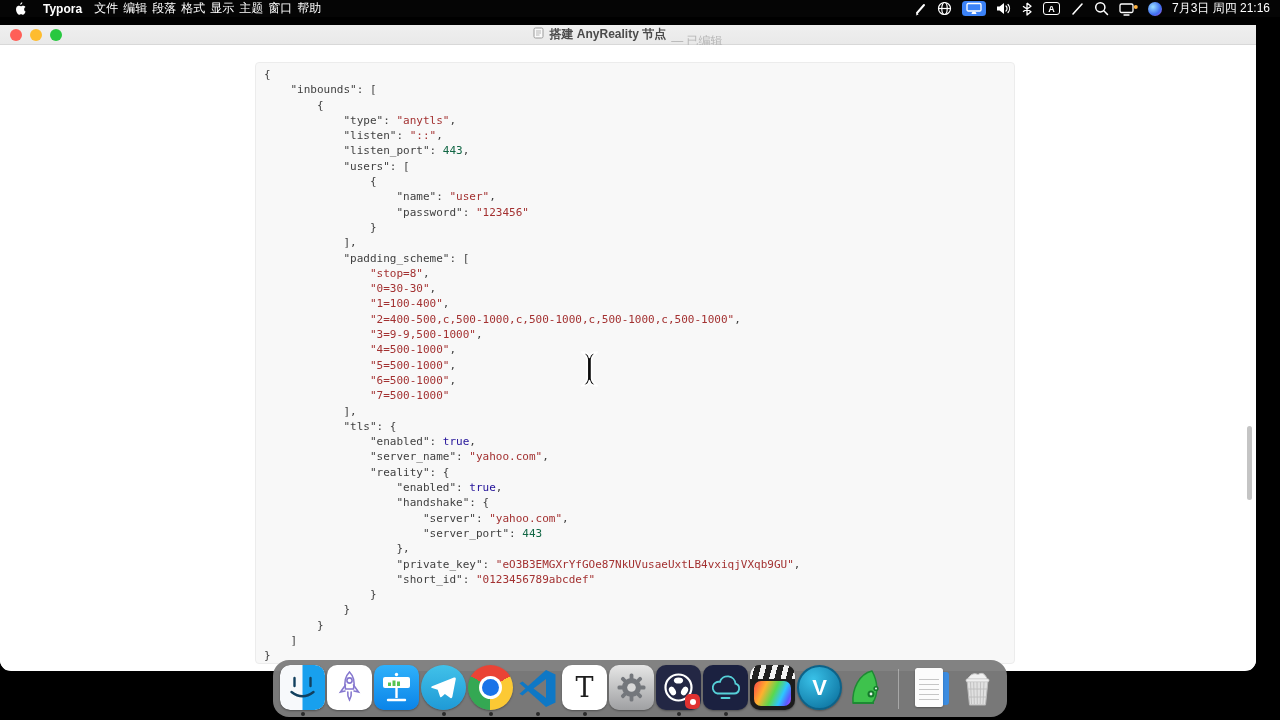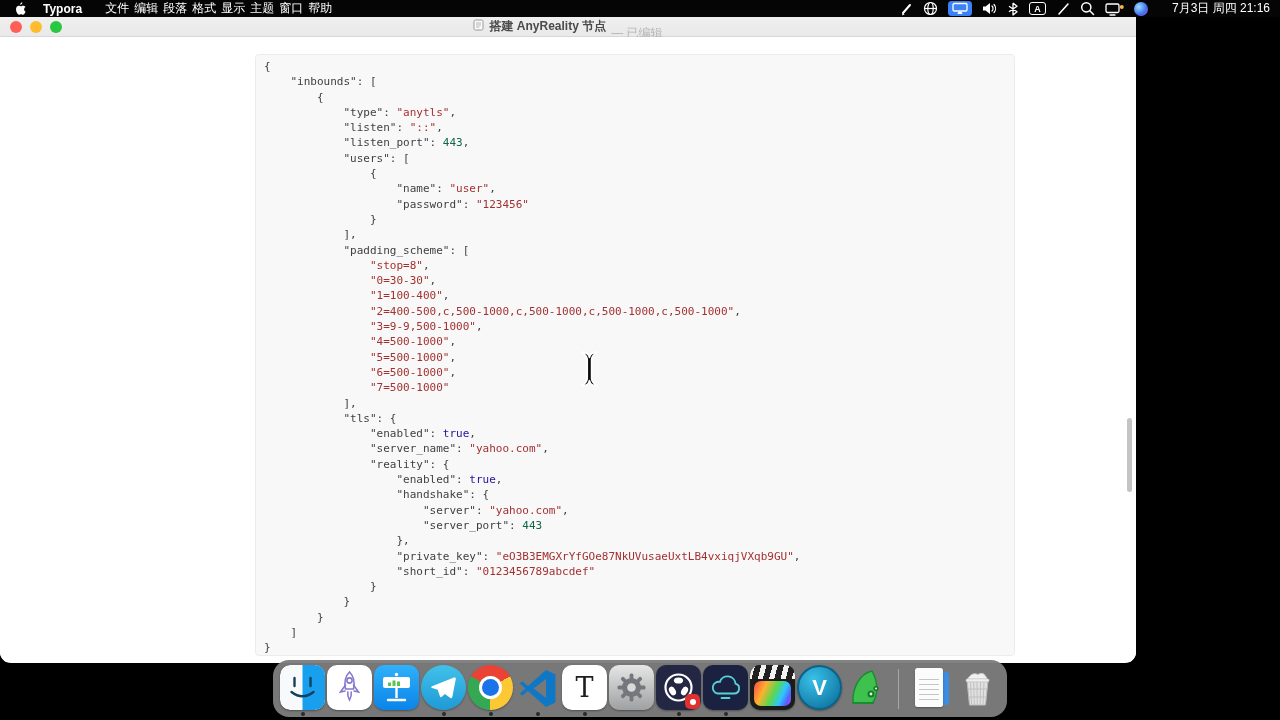--- a/index.html
+++ b/index.html
@@ -4,36 +4,36 @@
 <style>
   * { margin:0; padding:0; box-sizing:border-box; }
   html,body { width:1280px; height:720px; overflow:hidden; background:#000;
               font-family:"Liberation Sans", sans-serif; }
 
   
   .menubar { position:absolute; top:0; left:0; width:1280px; height:17px;
              background:#050505; display:flex; align-items:center;
              padding:0 10px 0 14px; color:#fff; z-index:50; }
   .menubar .apple { display:flex; align-items:center; margin-right:16px; }
-  .menubar .appname { font-weight:700; font-size:12px; margin-right:23px; }
+  .menubar .appname { font-weight:700; font-size:12px; margin-right:12px; }
   .menus { display:flex; gap:5px; font-size:12px; }
   .menus span { cursor:default; }
   .mb-right { margin-left:auto; display:flex; align-items:center; gap:10px; }
   .mb-ic { display:flex; align-items:center; justify-content:center; height:15px; }
   .mb-box-blue { width:24px; height:15px; background:#3b82f7; border-radius:3.5px;
                  display:flex; align-items:center; justify-content:center; }
   .mb-abox { width:17px; height:13px; border:1.3px solid #fff; border-radius:3px;
              display:flex; align-items:center; justify-content:center;
              font-size:9px; font-weight:700; color:#fff; }
   .mb-orb { width:14px; height:14px; border-radius:50%;
             background:radial-gradient(circle at 35% 35%, #9be0ff, #3e6df0 60%, #d351d8); }
-  .mb-time { font-size:12px; font-weight:500; white-space:nowrap;margin-left:14px; }
+  .mb-time { font-size:12px; font-weight:500; white-space:nowrap; }
 
   
-  .window { position:absolute; top:17px; left:0; width:1136px; height:646px;
+  .window { position:absolute; top:25px; left:0; width:1256px; height:646px;
             background:#fff; border-radius:0 0 11px 11px; overflow:hidden; }
   .titlebar { height:20px; background:linear-gradient(#efefef,#e9e9e9);
               border-bottom:1px solid #d8d8d8; position:relative;
               display:flex; align-items:center; justify-content:center; }
   .lights { position:absolute; left:10px; top:4px; display:flex; gap:8px; }
   .light { width:12px; height:12px; border-radius:50%; }
   .title-center { display:flex; align-items:center; gap:5px; font-size:12px; }
   .title-text { color:#4a4a4a; font-weight:700; }
   .edited { color:#b5b5b5; font-weight:400;margin-top:13px; }
 

